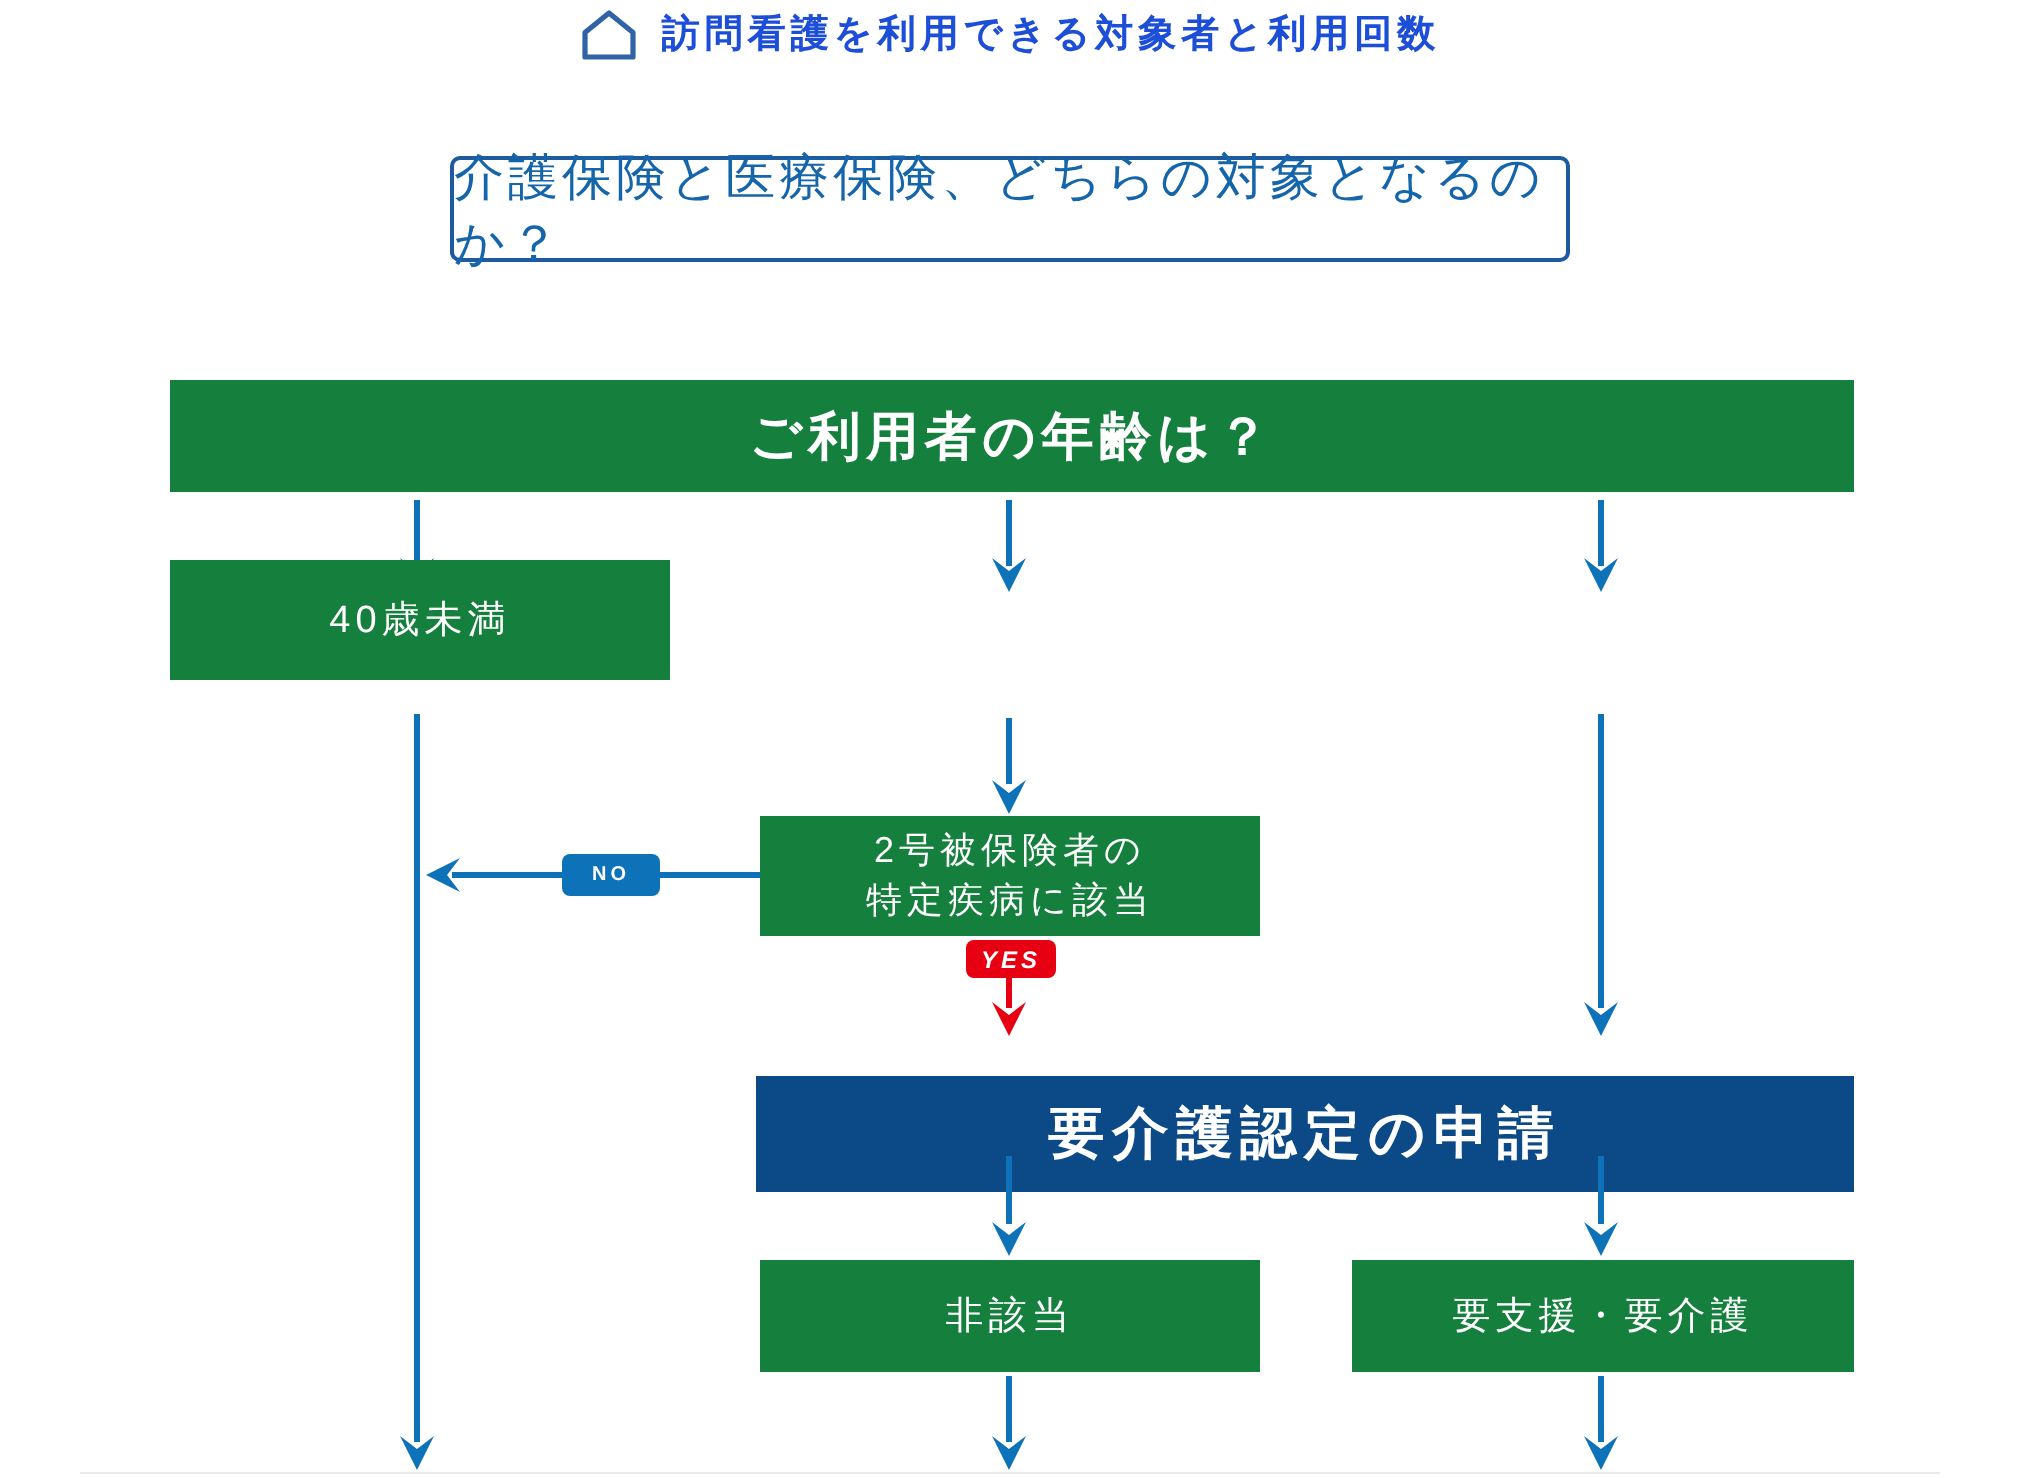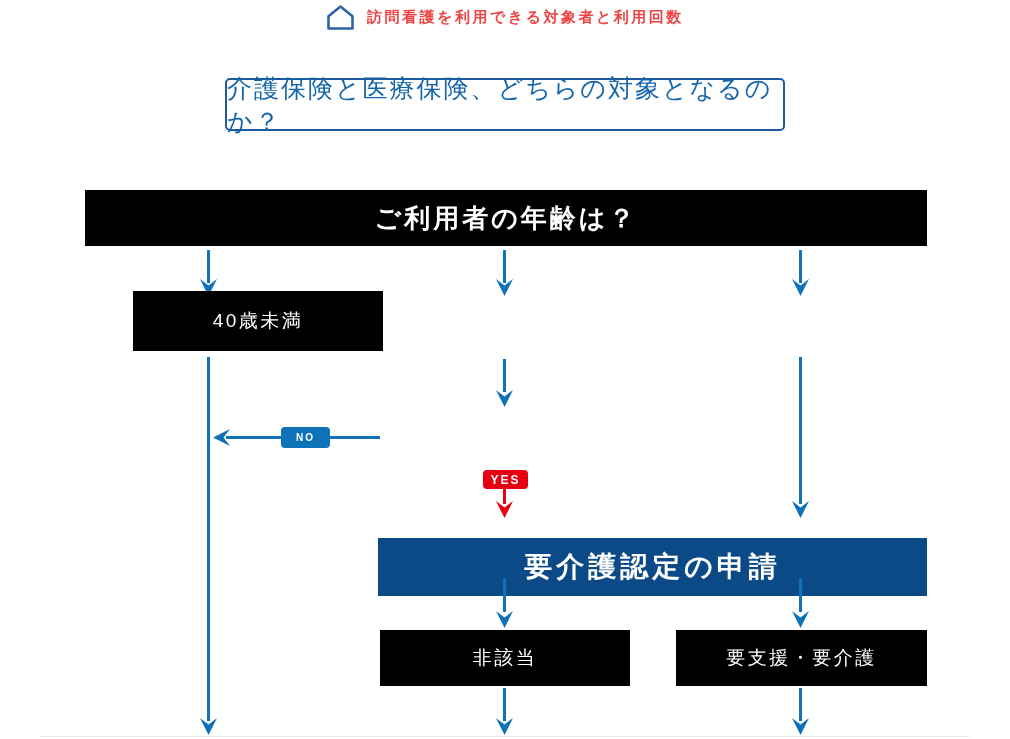--- a/index.html
+++ b/index.html
@@ -8,39 +8,39 @@
     position:relative; width:1010px; height:739px; background:#ffffff;
     font-family:"Liberation Sans","DejaVu Sans",sans-serif; overflow:hidden;
   }
 
   
   .page-header {
     position:absolute; top:2px; left:0; right:0; height:30px;
     display:flex; justify-content:center; align-items:center; gap:12px;
   }
   .page-title {
-    font-size:15px; font-weight:bold; color:#ef4444; letter-spacing:2.5px;
+    font-size:19px; font-weight:bold; color:#1d4ed8; letter-spacing:2.5px;
   }
 
   
   .question-box {
     position:absolute; left:225px; top:78px; width:560px; height:53px;
     border:2px solid #1d5a9e; border-radius:5px; background:#fff;
     display:flex; align-items:center; justify-content:center;
     font-size:25px; color:#1565ab; letter-spacing:2px;
   }
 
   
   .node {
-    position:absolute; background:#000000; color:#fff;
+    position:absolute; background:#15803d; color:#fff;
     display:flex; align-items:center; justify-content:center;
     font-size:19px; letter-spacing:2.5px; text-align:center;
   }
   .bar-root   { left:85px;  top:190px; width:842px; height:56px; font-size:26px; font-weight:bold; letter-spacing:3px; }
-  .box-u40    { left:85px;  top:291px; width:250px; height:60px;margin-left:48px; }
+  .box-u40    { left:85px;  top:280px; width:250px; height:60px; }
   .box-4065   { left:380px; top:297px; width:250px; height:60px; }
   .box-o65    { left:676px; top:297px; width:251px; height:60px; }
   .box-disease{ left:380px; top:408px; width:250px; height:60px; flex-direction:column; font-size:18px; line-height:1.4; }
   .bar-cert   { left:378px; top:518px; width:549px; height:58px; background:#0b4a87; font-size:28px; font-weight:bold; letter-spacing:4px;margin-top:20px; }
   .box-nonapp { left:380px; top:630px; width:250px; height:56px; }
   .box-support{ left:676px; top:630px; width:251px; height:56px; }
 
   
   .vline { position:absolute; width:3px; background:#0e72b8; }
   .hline { position:absolute; height:3px; background:#0e72b8; }
@@ -53,21 +53,21 @@
     clip-path:polygon(0 50%, 100% 0, 62% 50%, 100% 100%);
   }
   .red { background:#e60012; }
 
   
   .badge {
     position:absolute; border-radius:4px; color:#fff; font-weight:bold;
     display:flex; align-items:center; justify-content:center; letter-spacing:2px;
   }
   .badge-no  { left:281px; top:427px; width:49px; height:21px; background:#0e72b8; font-size:10px; }
-  .badge-yes { left:483px; top:470px; width:45px; height:19px; background:#e60012; font-size:12px; }
+  .badge-yes { left:483px; top:470px; width:45px; height:19px; background:#e60012; font-size:12px;font-style:italic; }
 
   .bottom-rule { position:absolute; left:40px; top:736px; width:930px; height:1px; background:#eaeaea; }
 </style>
 </head>
 <body>
 
 <div class="canvas">
 
   <div class="page-header">
     <span style="display:inline-flex;">
@@ -96,20 +96,24 @@
   <div class="node box-u40">
     <span>40歳未満</span>
   </div>
 
   <div class="vline" style="left:207px; top:357px; height:364px;"></div>
   <div class="head-down" style="left:200px; top:718px;"></div>
 
   <div class="vline" style="left:503px; top:359px; height:33px;"></div>
   <div class="head-down" style="left:496px; top:390px;"></div>
 
+  <div class="node box-disease">
+    <span>2号被保険者の</span>
+    <span>特定疾病に該当</span>
+  </div>
 
   <div class="hline" style="left:226px; top:436px; width:154px;"></div>
   <div class="head-left" style="left:213px; top:429px;"></div>
   <div class="badge badge-no">
     <span>NO</span>
   </div>
 
   <div class="badge badge-yes">
     <span>YES</span>
   </div>

